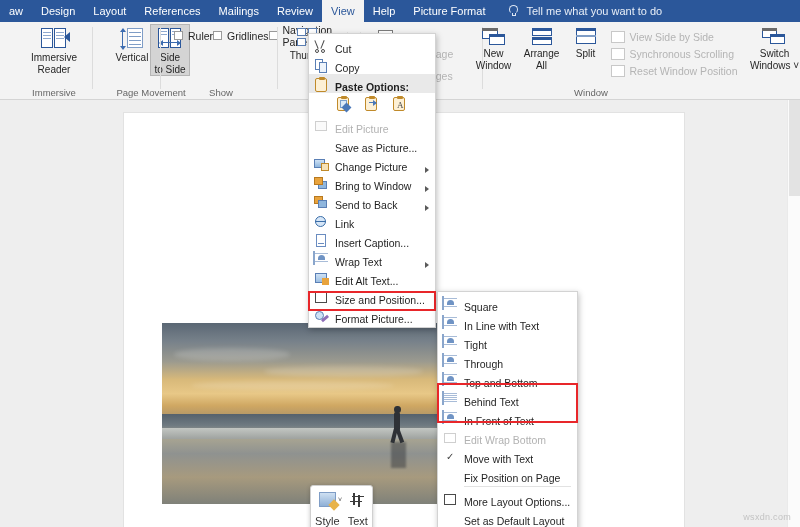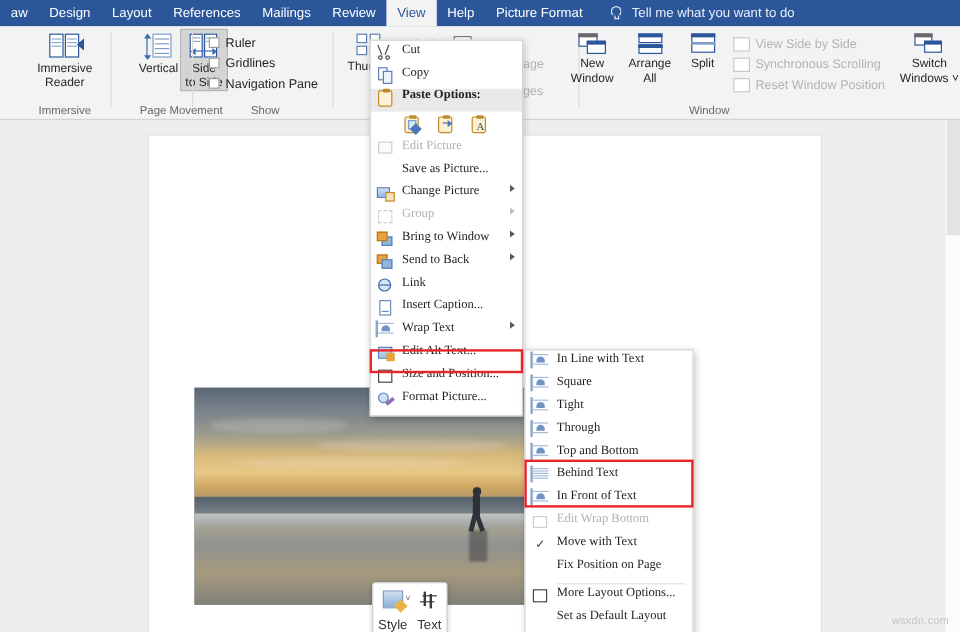--- a/index.html
+++ b/index.html
@@ -166,21 +166,21 @@
   .styleico .pen { position:absolute; right:-3px; bottom:-3px; width:8px; height:8px; background:#e8b34a; transform:rotate(45deg); }
   .cropico { width:14px; height:14px; position:relative; }
   .cropico i { position:absolute; background:#3b3b3b; }
 
   
   #ctxmenu {
     position:absolute; left:308px; top:33px; width:128px;
     background:#ffffff; border:1px solid #d3d3d3;
     box-shadow:1px 2px 6px rgba(0,0,0,.25); padding:2px 0;
   }
-  .mi { display:flex; align-items:flex-start; height:19px; padding:0 6px 0 4px; cursor:default; position:relative;font-family:Liberation Serif, serif; }
+  .mi { display:flex; align-items:flex-end; height:19px; padding:0 6px 0 4px; cursor:default; position:relative; }
   .mi .mic { width:18px; height:16px; flex:0 0 auto; position:relative; margin-right:4px; }
   .mi .mt { font-size:10.5px; color:#1f1f1f; white-space:nowrap; }
   .mi.dis .mt { color:#b2b2b2; }
   .mi .arrow {
     margin-left:auto; width:0; height:0;
     border-top:3px solid transparent; border-bottom:3px solid transparent;
     border-left:4px solid #5a5a5a;
   }
   .mi.dis .arrow { border-left-color:#c0c0c0; }
   .mi.hdr { background:#e9e9e9; }
@@ -303,21 +303,21 @@
         </span>
         <span class="lbl">Side</span>
         <span class="lbl" style="margin-top:0">to Side</span>
       </div>
     </div>
     <div class="gname">Page Movement</div>
   </div>
   <div class="sep" style="left:160px;"></div>
 
   <div class="grp" style="left:166px;width:110px;align-items:flex-start;">
-    <div class="grow" style="flex-direction:column;align-items:flex-start;padding-left:8px;padding-top:5px;">
+    <div class="grow" style="align-items:flex-start;padding-left:8px;padding-top:5px;">
       <div class="chk">
         <span class="box"></span>
         <span class="t">Ruler</span>
       </div>
       <div class="chk">
         <span class="box"></span>
         <span class="t">Gridlines</span>
       </div>
       <div class="chk">
         <span class="box"></span>
@@ -528,27 +528,20 @@
 
   <div class="mi">
     <span class="mic">
       <span style="position:absolute;left:1px;top:2px;width:11px;height:9px;border:1.2px solid #5a7fb5;background:linear-gradient(180deg,#cfe2f5,#8fb6dd)"></span>
       <span style="position:absolute;left:8px;top:6px;width:8px;height:8px;border:1.2px solid #c08a2a;background:#f7e3b8"></span>
     </span>
     <span class="mt">Change Picture</span>
     <span class="arrow"></span>
   </div>
 
-  <div class="mi dis">
-    <span class="mic">
-      <span style="position:absolute;left:2px;top:2px;width:12px;height:11px;border:1.2px dashed #cfcfcf"></span>
-    </span>
-    <span class="mt">Group</span>
-    <span class="arrow"></span>
-  </div>
 
   <div class="mi">
     <span class="mic">
       <span style="position:absolute;left:5px;top:5px;width:9px;height:8px;background:#8fb6dd;border:1px solid #5a7fb5"></span>
       <span style="position:absolute;left:1px;top:1px;width:9px;height:8px;background:#e8a33d;border:1px solid #b8791f"></span>
     </span>
     <span class="mt">Bring to Window</span>
     <span class="arrow"></span>
   </div>
 
@@ -608,25 +601,25 @@
     </span>
     <span class="mt">Format Picture...</span>
   </div>
 </div>
 
 <div class="redbox" style="left:308px;top:291px;width:128px;height:20px;"></div>
 
 <div id="submenu">
   <div class="mi">
     <span class="mic"><span class="wrapico" style="margin-top:2px"><i style="top:1px"></i><i style="top:9px"></i><b></b></span></span>
+    <span class="mt">Square</span>
+  </div>
+  <div class="mi">
+    <span class="mic"><span class="wrapico" style="margin-top:2px"><i style="top:1px"></i><i style="top:9px"></i><b></b></span></span>
     <span class="mt">In Line with Text</span>
-  </div>
-  <div class="mi">
-    <span class="mic"><span class="wrapico" style="margin-top:2px"><i style="top:1px"></i><i style="top:9px"></i><b></b></span></span>
-    <span class="mt">Square</span>
   </div>
   <div class="mi">
     <span class="mic"><span class="wrapico" style="margin-top:2px"><i style="top:1px"></i><i style="top:9px"></i><b></b></span></span>
     <span class="mt">Tight</span>
   </div>
   <div class="mi">
     <span class="mic"><span class="wrapico" style="margin-top:2px"><i style="top:1px"></i><i style="top:9px"></i><b></b></span></span>
     <span class="mt">Through</span>
   </div>
   <div class="mi">

